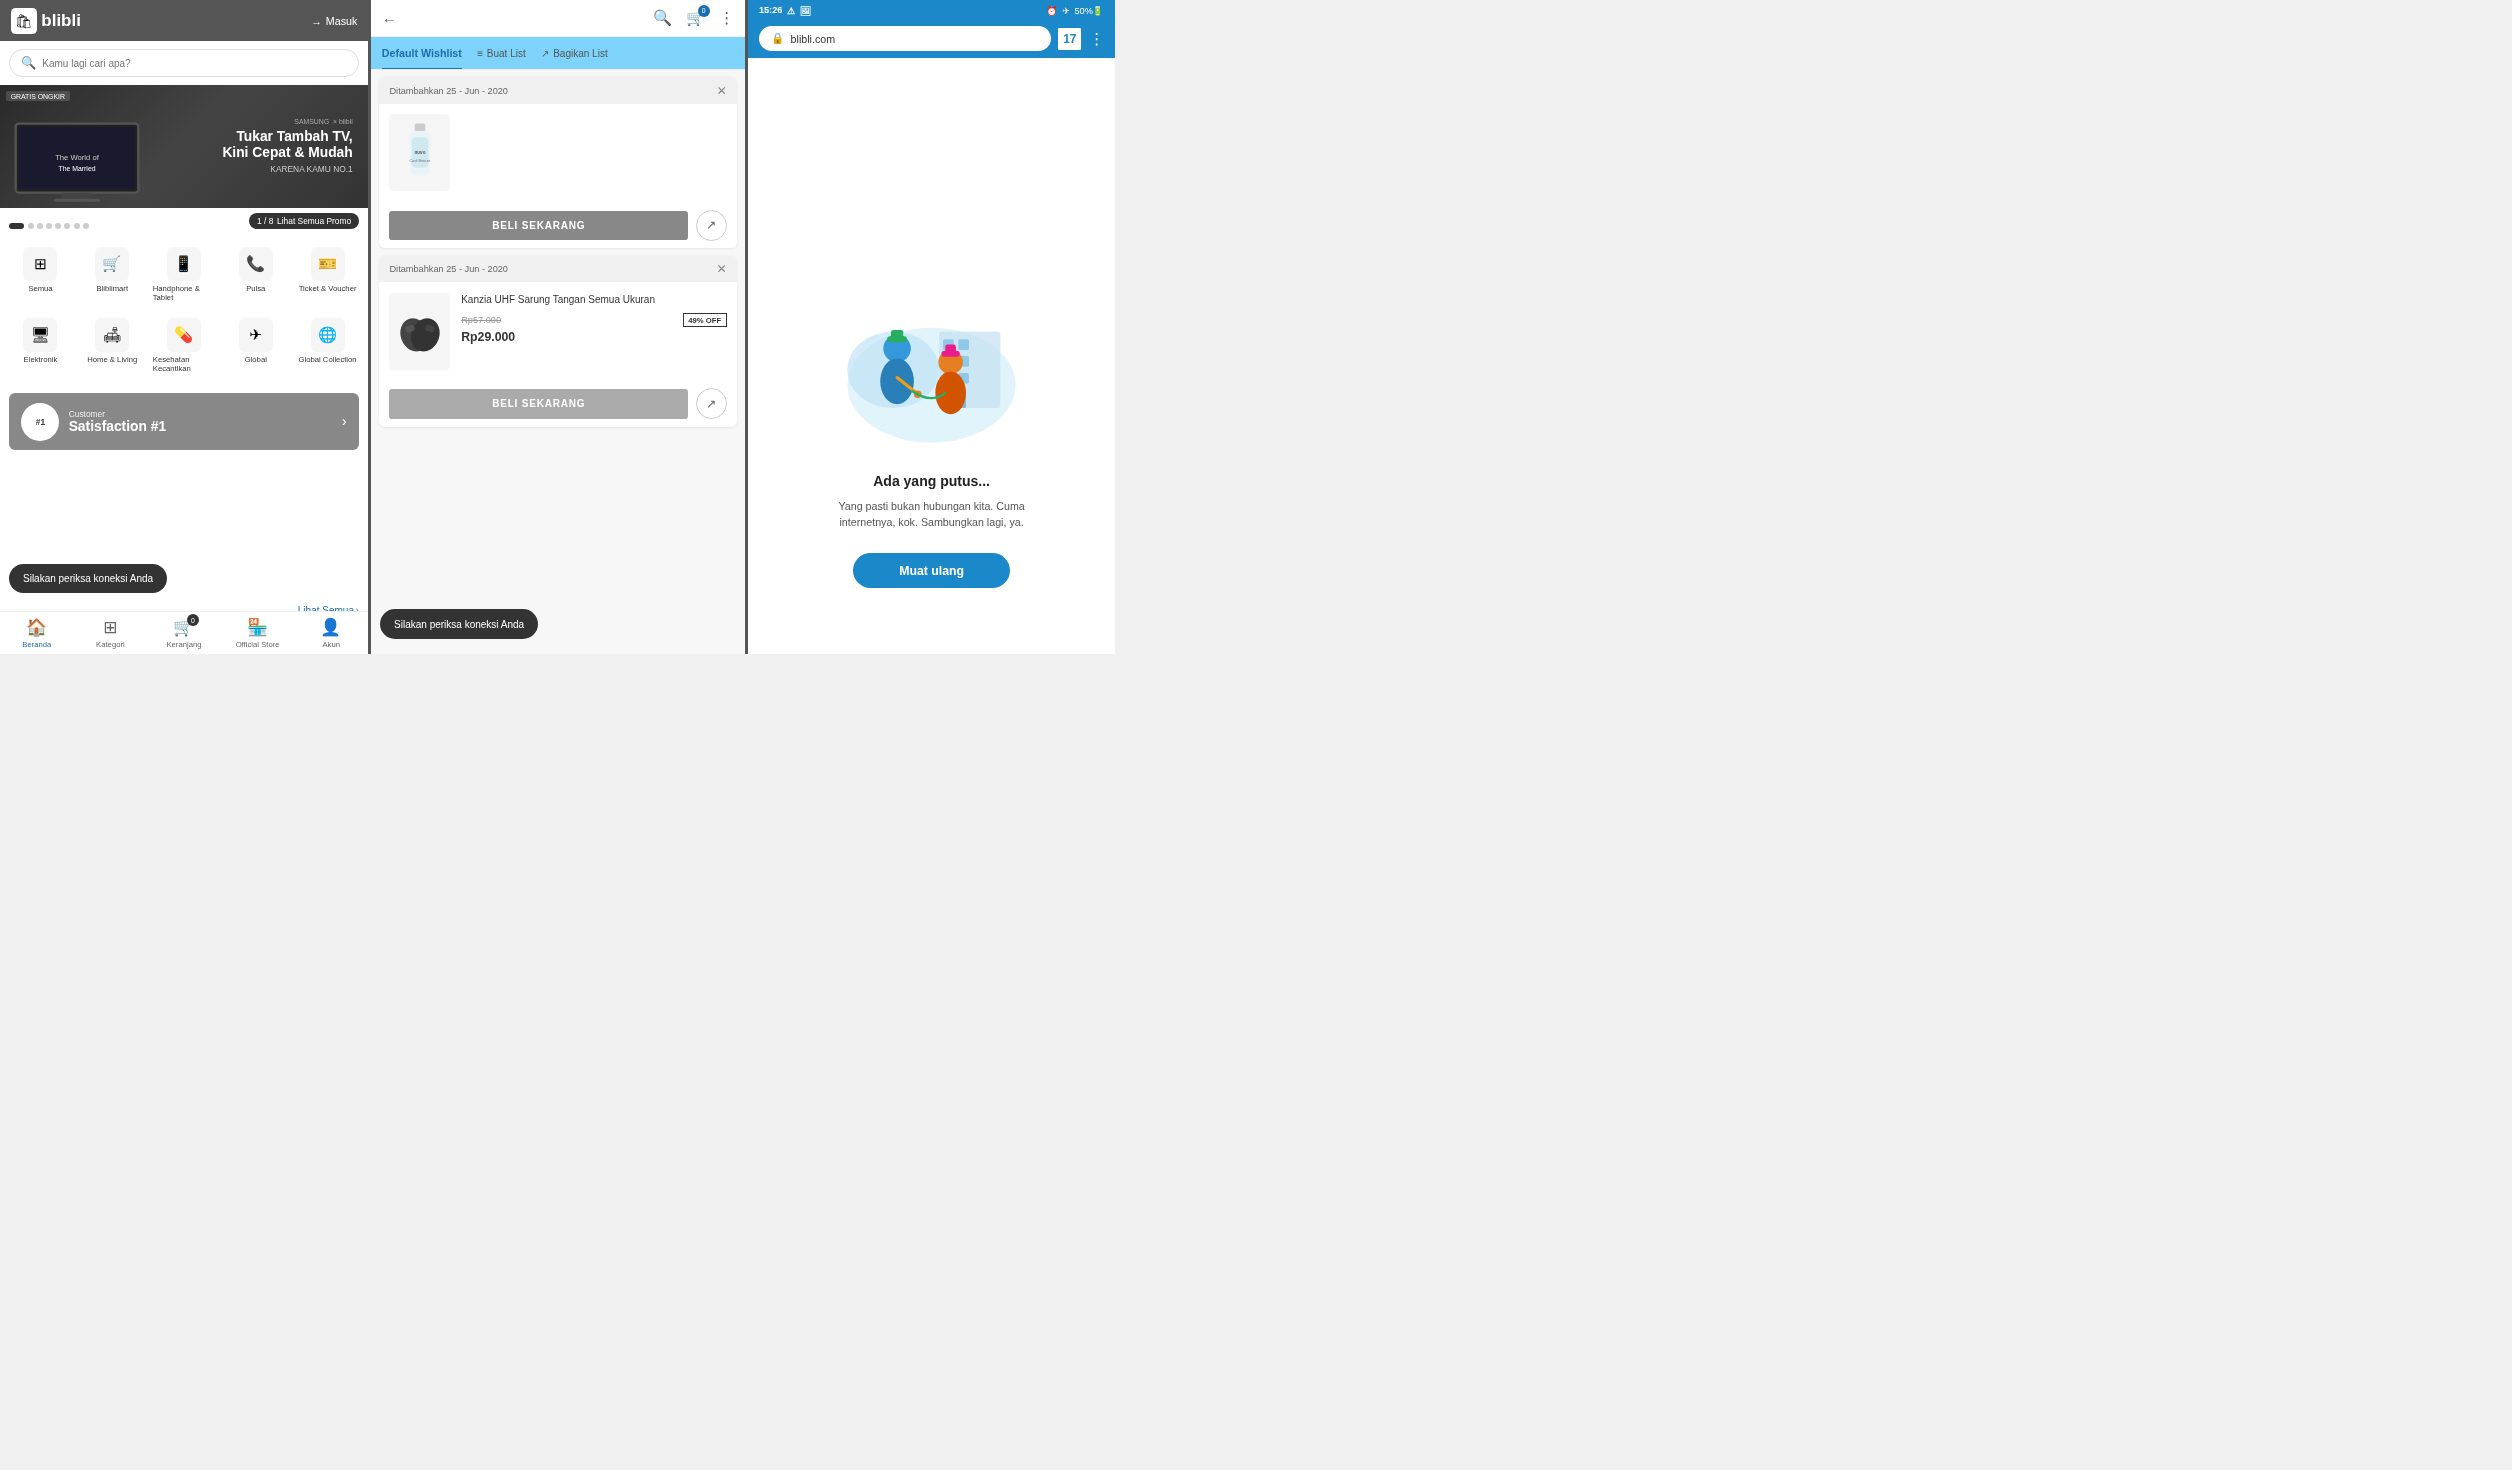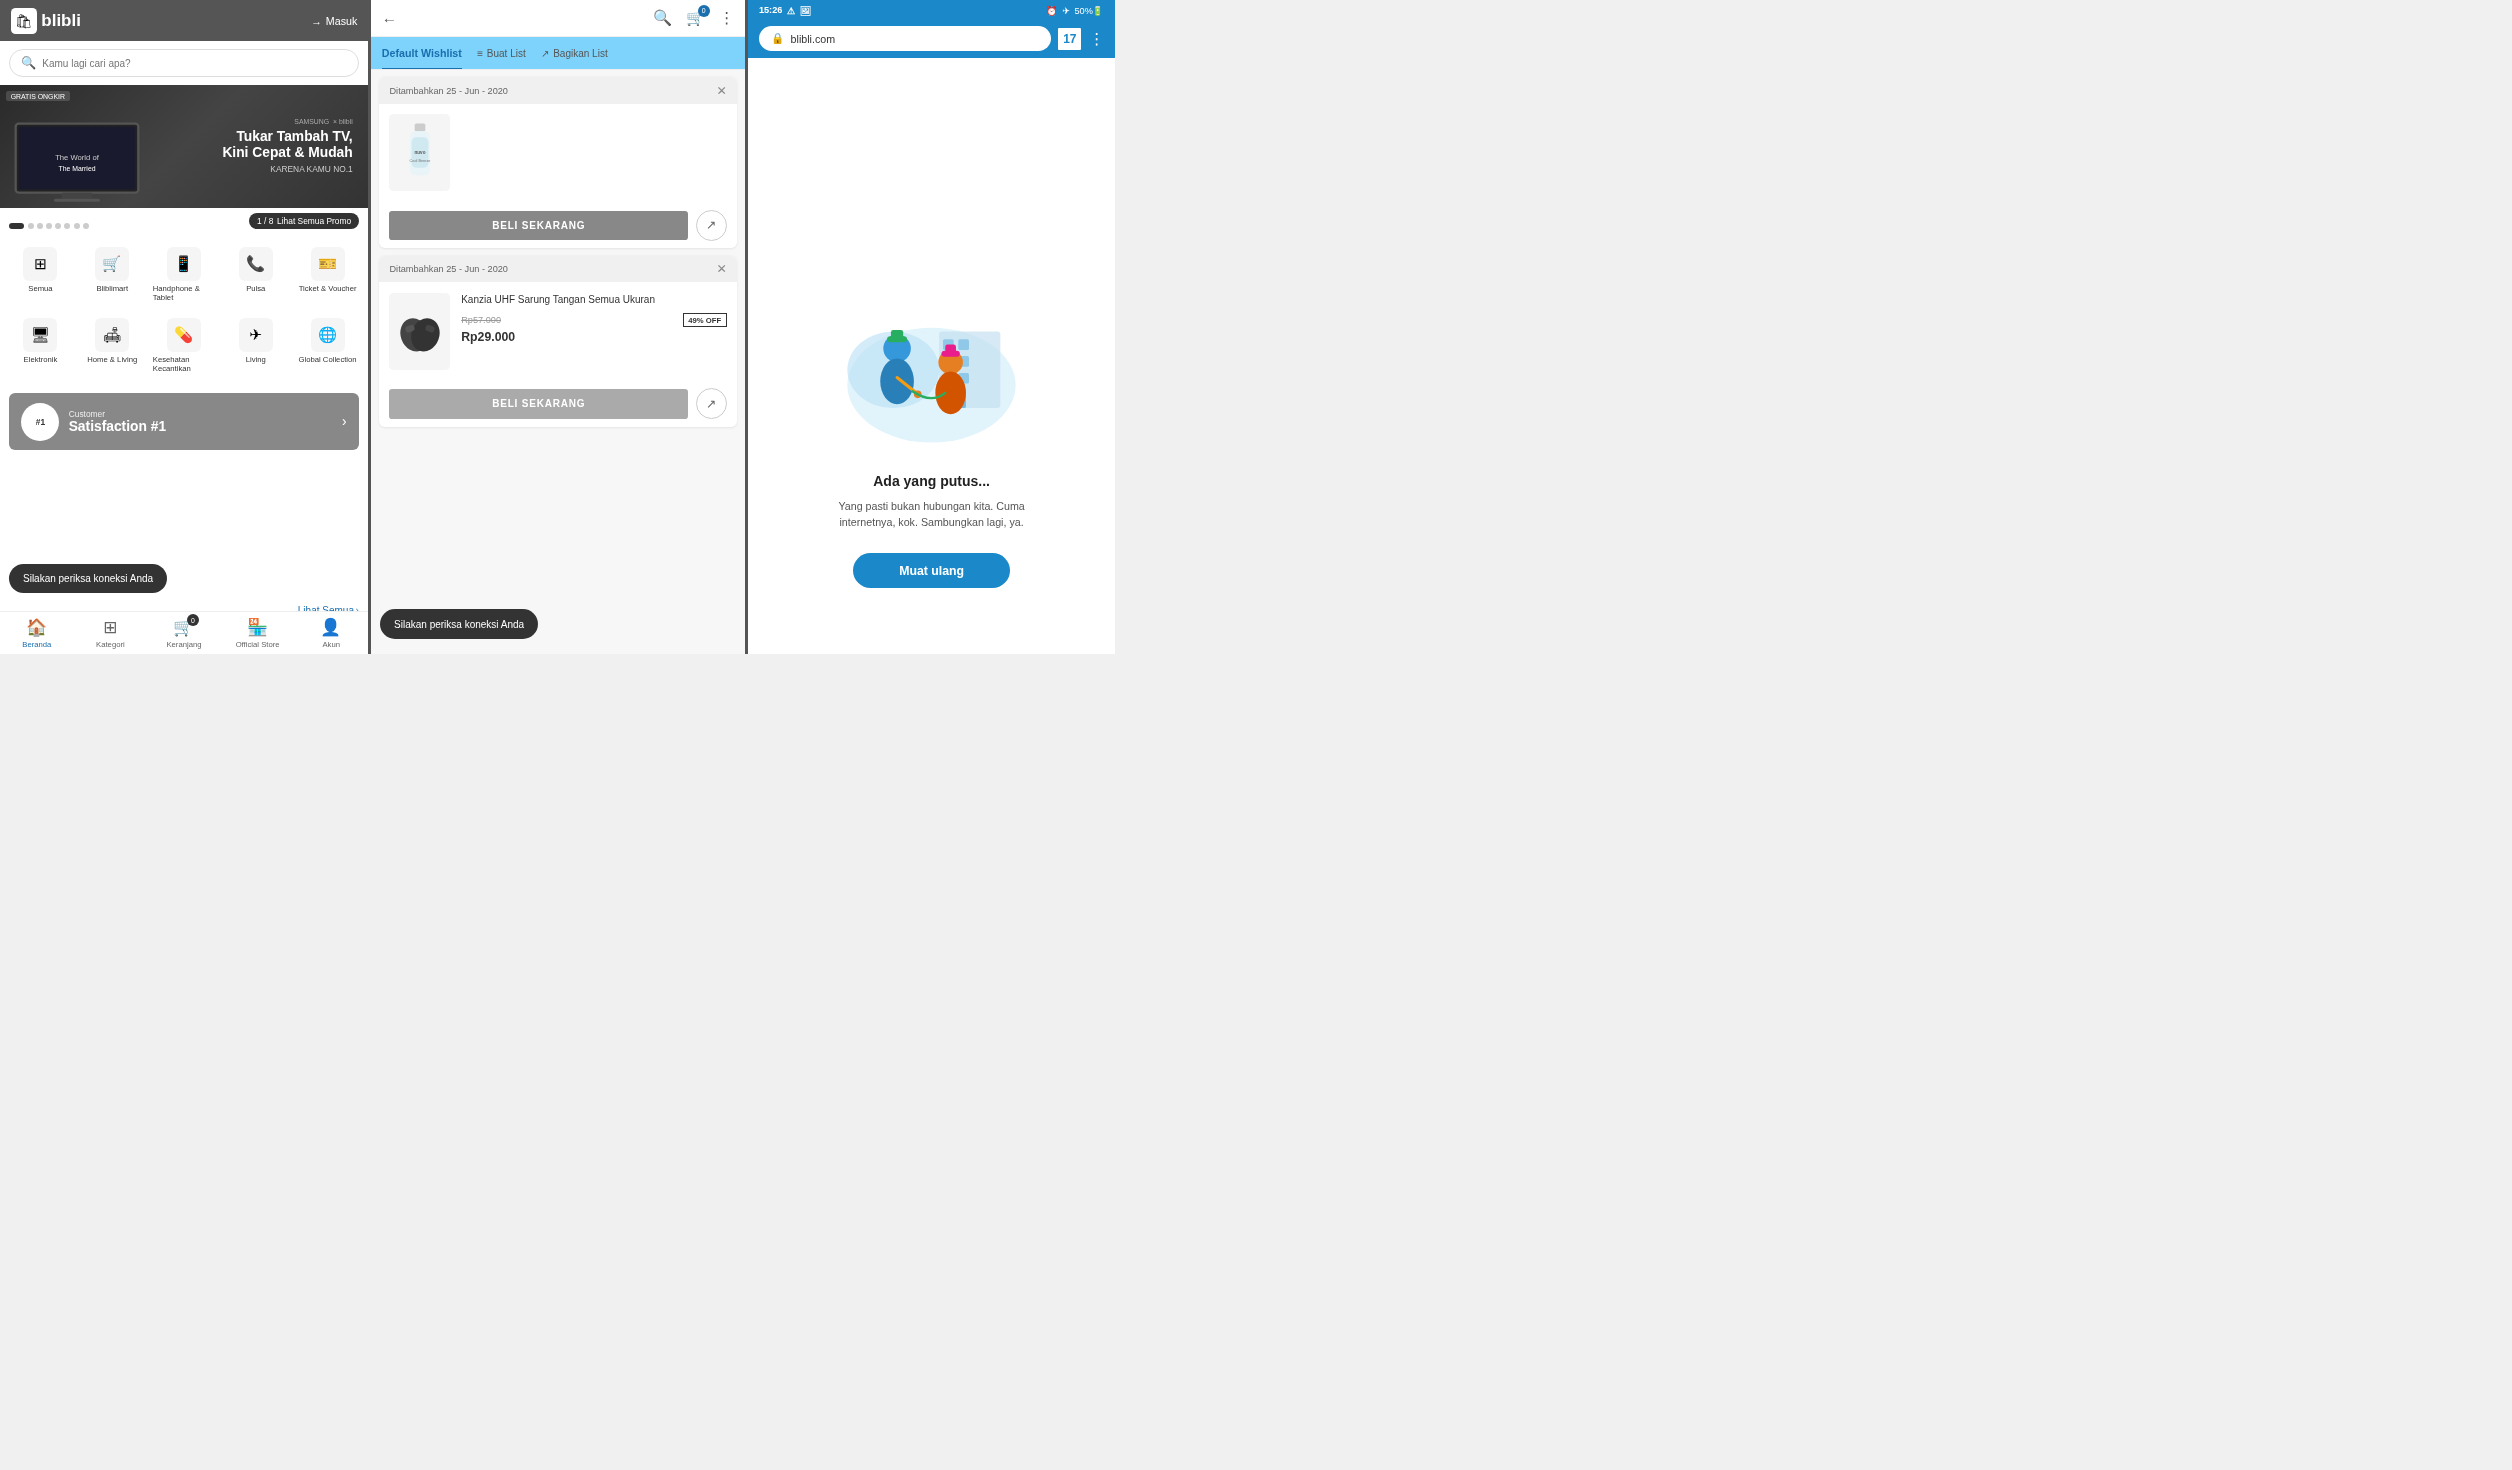--- a/index.html
+++ b/index.html
@@ -802,21 +802,21 @@
       <div class="category-item">
         <div class="category-icon-box">🛋</div>
         <span class="category-label">Home &amp; Living</span>
       </div>
       <div class="category-item">
         <div class="category-icon-box">💊</div>
         <span class="category-label">Kesehatan Kecantikan</span>
       </div>
       <div class="category-item">
         <div class="category-icon-box">✈</div>
-        <span class="category-label">Living</span>
+        <span class="category-label">Global</span>
       </div>
       <div class="category-item">
         <div class="category-icon-box">🌐</div>
         <span class="category-label">Global Collection</span>
       </div>
 
     </div>
   </div>
 
   <div class="satisfaction-banner">

